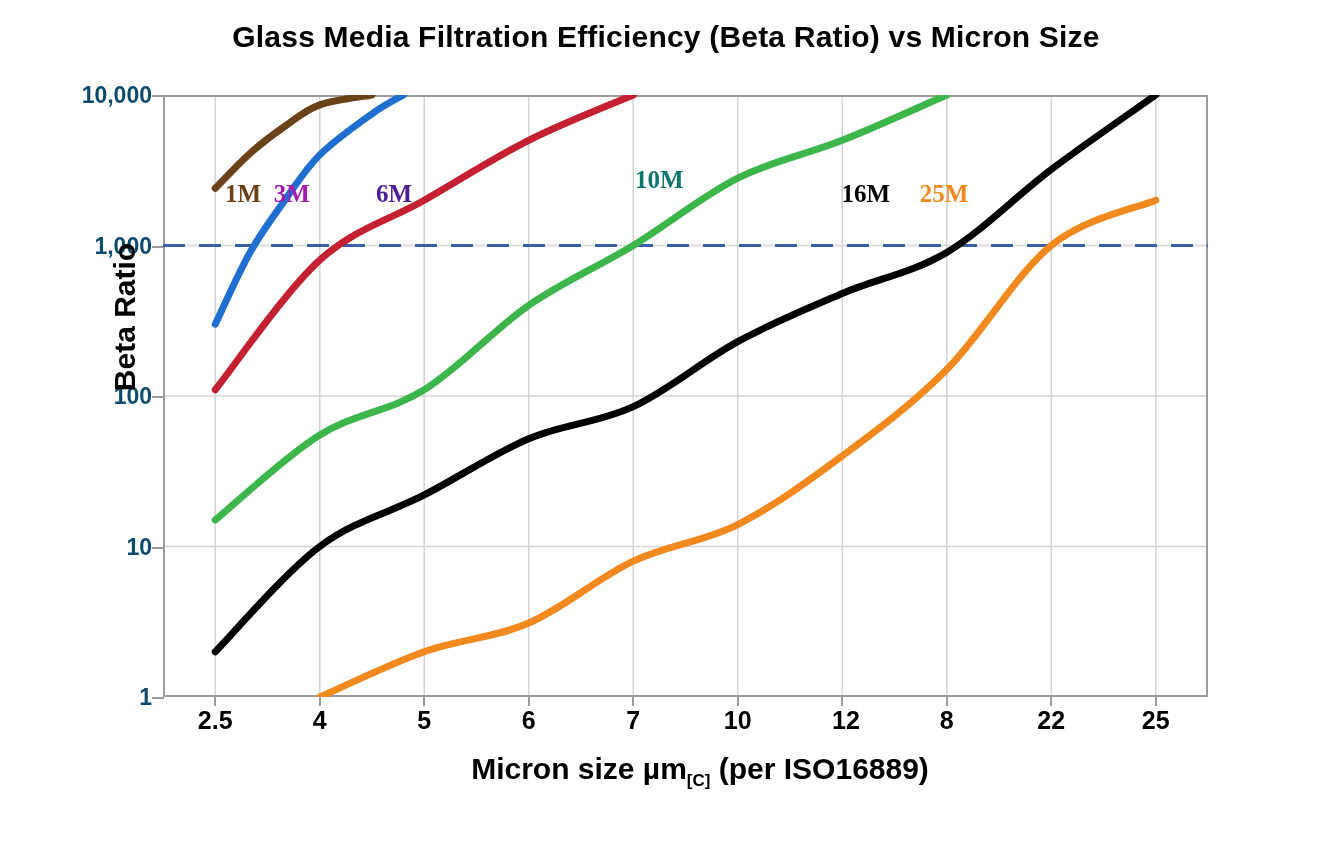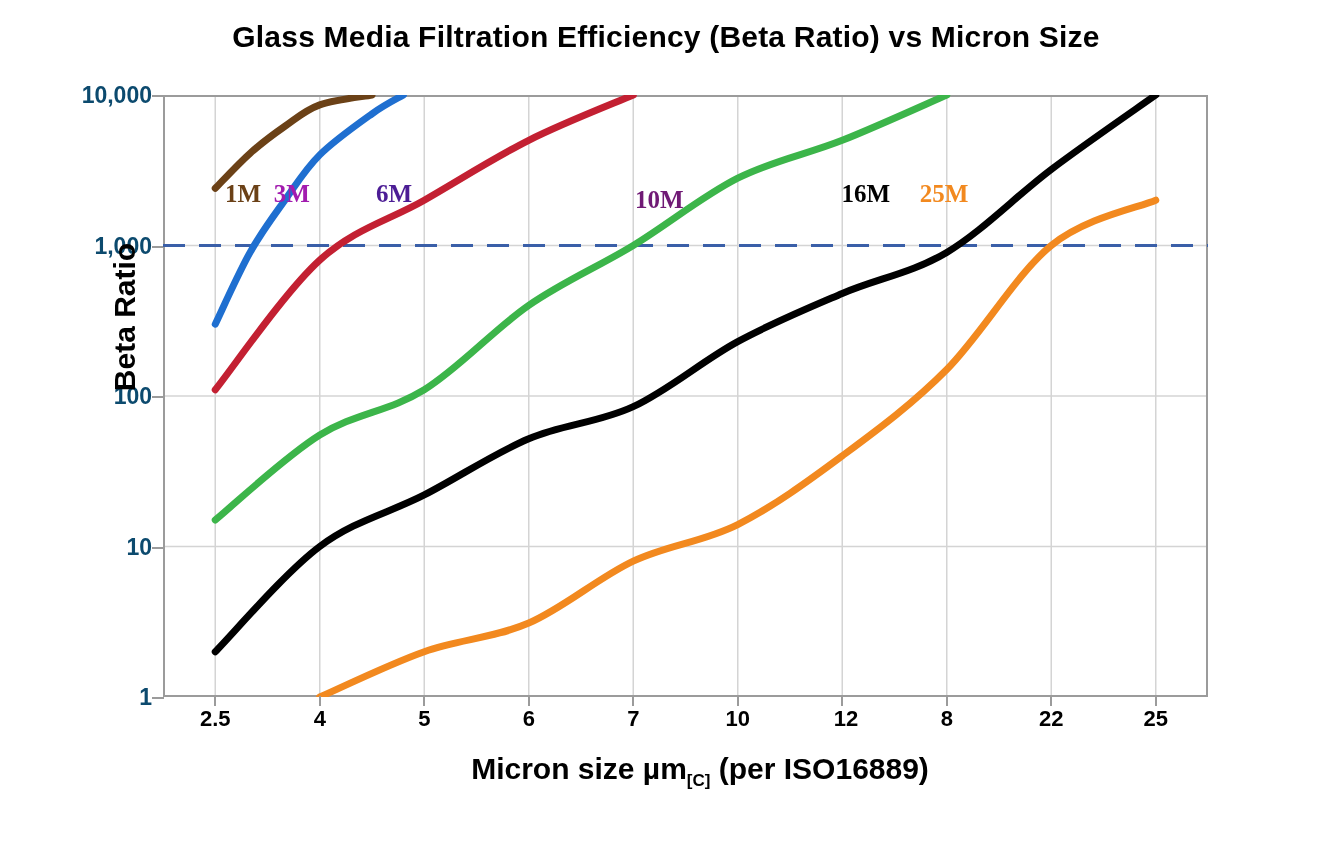--- a/index.html
+++ b/index.html
@@ -19,21 +19,21 @@
     position:absolute;right:0;text-align:right;
     font-size:23px;font-weight:bold;color:#0c4a6e;white-space:nowrap;
     transform:translateY(-50%);
   }
   #ytick-col{position:absolute;left:0px;top:95px;width:152px;height:602px;}
 
   
   #xtick-row{position:absolute;left:163px;top:706px;width:1045px;height:40px;}
   .xtick{
     position:absolute;top:0;text-align:center;
-    font-size:22px;font-weight:bold;color:#000;white-space:nowrap;
+    font-size:25px;font-weight:bold;color:#000;white-space:nowrap;
     transform:translateX(-50%);
   }
 
   #y-axis-title{
     position:absolute;left:-25px;top:300px;width:300px;
     transform:rotate(-90deg);transform-origin:center center;
     text-align:center;font-size:30px;font-weight:bold;color:#000;
   }
   #x-axis-title{
     position:absolute;left:0;top:752px;width:1332px;text-align:center;
@@ -89,21 +89,21 @@
         <path d="M 52.25 93.28 C 58.06 87.44, 75.47 68.61, 87.08 58.28 C 98.69 47.94, 110.31 39.31, 121.92 31.25 C 133.53 23.18, 142.24 15.07, 156.75 9.86 C 171.26 4.65, 200.29 1.64, 209.00 0.00" fill="none" stroke="#6b4117" stroke-width="7" stroke-linecap="round" stroke-linejoin="round" clip-path="url(#plotclip)"></path>
         <path d="M 52.25 229.19 C 58.06 217.23, 75.47 178.05, 87.08 157.39 C 98.69 136.72, 110.31 121.44, 121.92 105.19 C 133.53 88.95, 142.24 74.29, 156.75 59.89 C 171.26 45.49, 195.07 28.78, 209.00 18.80 C 222.93 8.82, 235.12 3.13, 240.35 0.00" fill="none" stroke="#1f6fd0" stroke-width="7" stroke-linecap="round" stroke-linejoin="round" clip-path="url(#plotclip)"></path>
         <path d="M 52.25 294.77 C 69.67 273.16, 121.92 196.68, 156.75 165.08 C 191.58 133.49, 226.42 125.16, 261.25 105.19 C 296.08 85.23, 330.92 62.84, 365.75 45.31 C 400.58 27.77, 452.83 7.55, 470.25 0.00" fill="none" stroke="#c32032" stroke-width="7" stroke-linecap="round" stroke-linejoin="round" clip-path="url(#plotclip)"></path>
         <path d="M 52.25 425.00 C 69.67 410.84, 121.92 361.78, 156.75 340.08 C 191.58 318.37, 226.42 316.38, 261.25 294.77 C 296.08 273.16, 330.92 234.44, 365.75 210.39 C 400.58 186.34, 435.42 171.70, 470.25 150.50 C 505.08 129.30, 539.92 100.74, 574.75 83.20 C 609.58 65.67, 644.42 59.17, 679.25 45.31 C 714.08 31.44, 766.33 7.55, 783.75 0.00" fill="none" stroke="#3cb54a" stroke-width="7" stroke-linecap="round" stroke-linejoin="round" clip-path="url(#plotclip)"></path>
         <path d="M 52.25 556.69 C 69.67 539.16, 121.92 477.62, 156.75 451.50 C 191.58 425.38, 226.42 417.93, 261.25 399.97 C 296.08 382.01, 330.92 358.47, 365.75 343.74 C 400.58 329.02, 435.42 327.82, 470.25 311.62 C 505.08 295.43, 539.92 265.42, 574.75 246.56 C 609.58 227.70, 644.42 213.34, 679.25 198.47 C 714.08 183.61, 748.92 178.05, 783.75 157.39 C 818.58 136.72, 853.42 100.71, 888.25 74.47 C 923.08 48.24, 975.33 12.41, 992.75 0.00" fill="none" stroke="#000000" stroke-width="7" stroke-linecap="round" stroke-linejoin="round" clip-path="url(#plotclip)"></path>
         <path d="M 156.75 602.00 C 174.17 594.45, 226.42 569.02, 261.25 556.69 C 296.08 544.37, 330.92 543.15, 365.75 528.05 C 400.58 512.95, 435.42 482.51, 470.25 466.08 C 505.08 449.66, 539.92 447.04, 574.75 429.51 C 609.58 411.98, 644.42 386.72, 679.25 360.89 C 714.08 335.06, 748.92 309.56, 783.75 274.50 C 818.58 239.43, 853.42 178.72, 888.25 150.50 C 923.08 122.28, 975.33 112.75, 992.75 105.19" fill="none" stroke="#f2891f" stroke-width="7" stroke-linecap="round" stroke-linejoin="round" clip-path="url(#plotclip)"></path>
       </svg>
   <div class="series-label" style="left: 80.1167px; top: 98.9654px; color: rgb(107, 65, 23);">1M</div>
       <div class="series-label" style="left: 128.883px; top: 98.9654px; color: #a21caf;">3M</div>
       <div class="series-label" style="left: 231px; top: 98.9654px; color: #4c1d95;">6M</div>
-      <div class="series-label" style="left: 496.375px; top: 105px; color: #701a75;">10M</div>
+      <div class="series-label" style="left: 496.375px; top: 85px; color: #0f766e;">10M</div>
       <div class="series-label" style="left: 702.763px; top: 98.9654px; color: rgb(0, 0, 0);">16M</div>
       <div class="series-label" style="left: 781.138px; top: 98.9654px; color: rgb(242, 137, 31);">25M</div>
     </div>
 
   <div id="xtick-row">
       <div class="xtick" style="left: 52.25px;">2.5</div>
       <div style="position: absolute; top: -10px; left: 51.25px; width: 2px; height: 10px; background: rgb(155, 155, 155);"></div>
       <div class="xtick" style="left: 156.75px;">4</div>
       <div style="position: absolute; top: -10px; left: 155.75px; width: 2px; height: 10px; background: rgb(155, 155, 155);"></div>
       <div class="xtick" style="left: 261.25px;">5</div>

